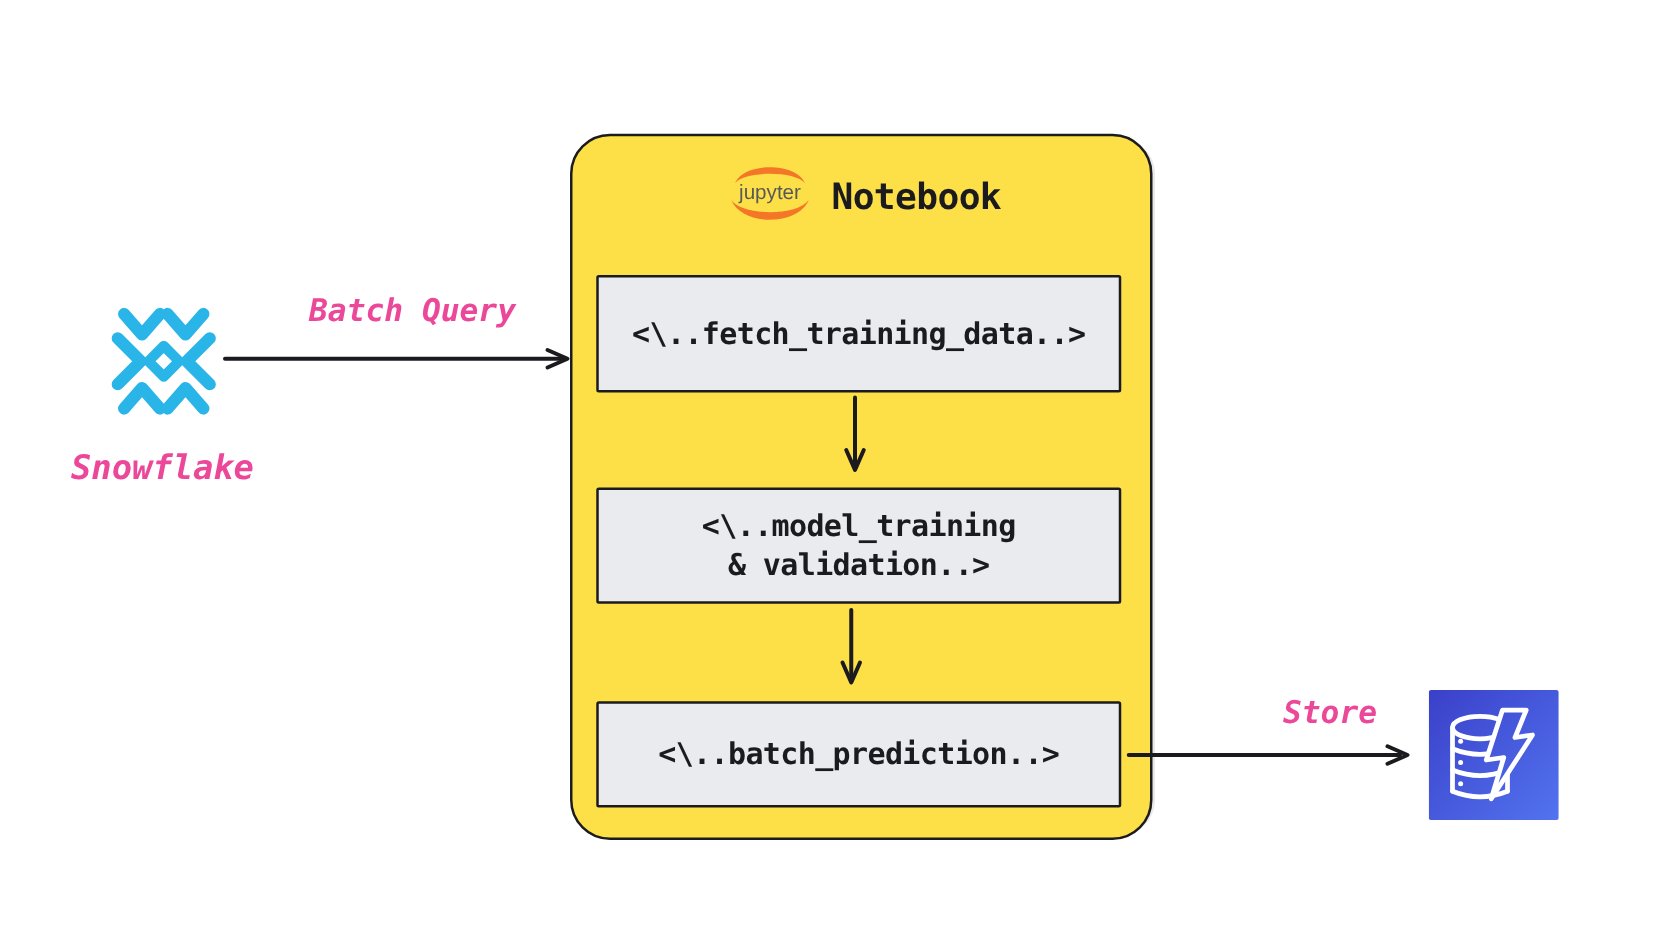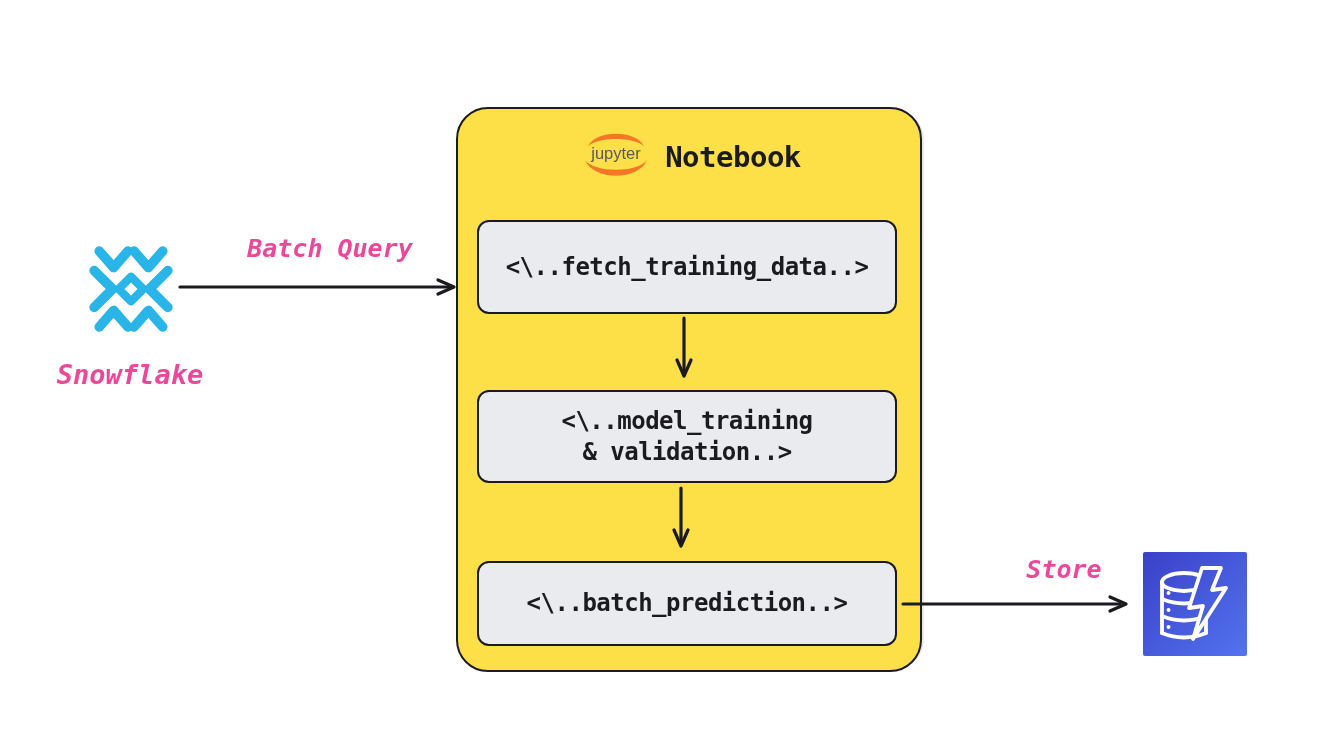--- a/index.html
+++ b/index.html
@@ -19,21 +19,21 @@
     background:#fde047;border:2.5px solid #1c1c1f;border-radius:32px;
     box-shadow:6px 0 0 -4px #2a2a2e1a;
   }
   .nb-header{
     position:absolute;left:0;top:17px;width:100%;
     display:flex;align-items:center;justify-content:center;gap:10px;
   }
   .nb-title{font-size:29px;font-weight:700;letter-spacing:-0.5px;}
   .cell{
     position:absolute;left:19px;width:416px;
-    background:#e9ebee;border:2.5px solid #1b1b1f;border-radius:12px;
+    background:#e9ebee;border:2.5px solid #1b1b1f;border-radius:2px;
     display:flex;align-items:center;justify-content:center;
   }
   .cell-text{
     font-size:24px;font-weight:700;text-align:center;white-space:pre-line;
     line-height:1.28;letter-spacing:-0.5px;
   }
   .cell-1{top:111px;height:90px;}
   .cell-2{top:281px;height:89px;}
   .cell-3{top:452px;height:81px;}
   .arrows{position:absolute;left:0;top:0;width:1330px;height:747px;pointer-events:none;}

